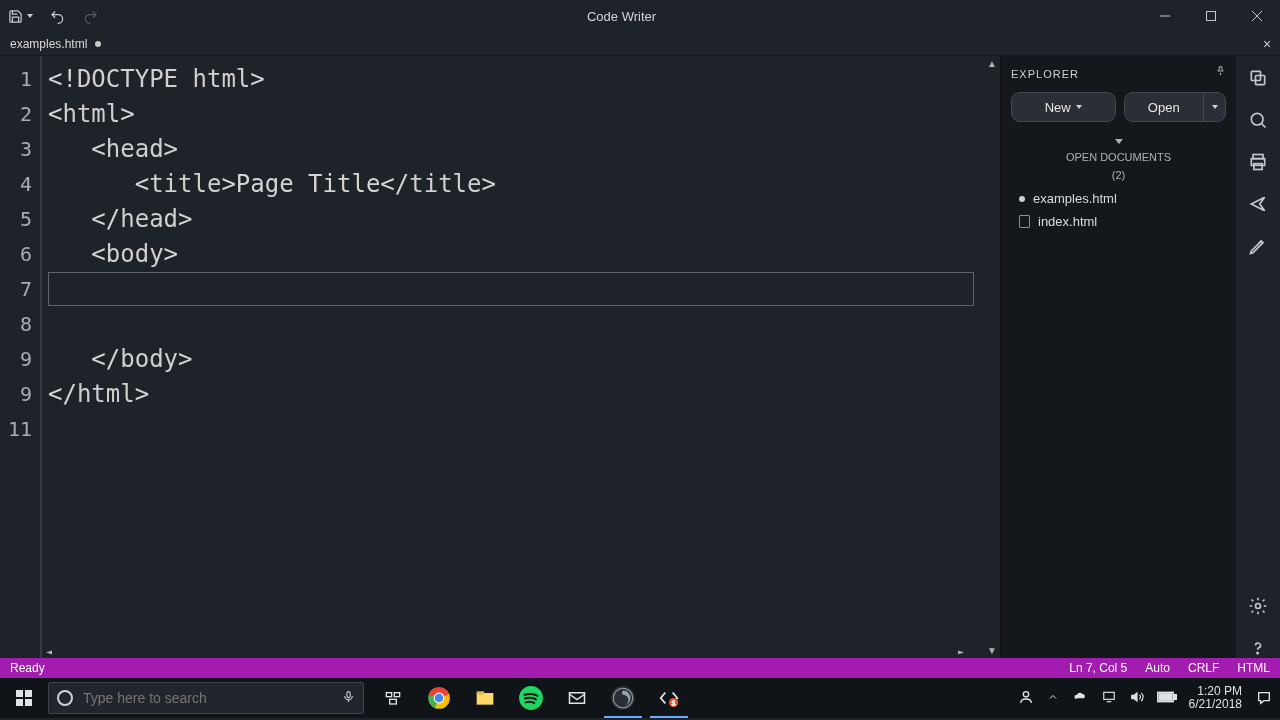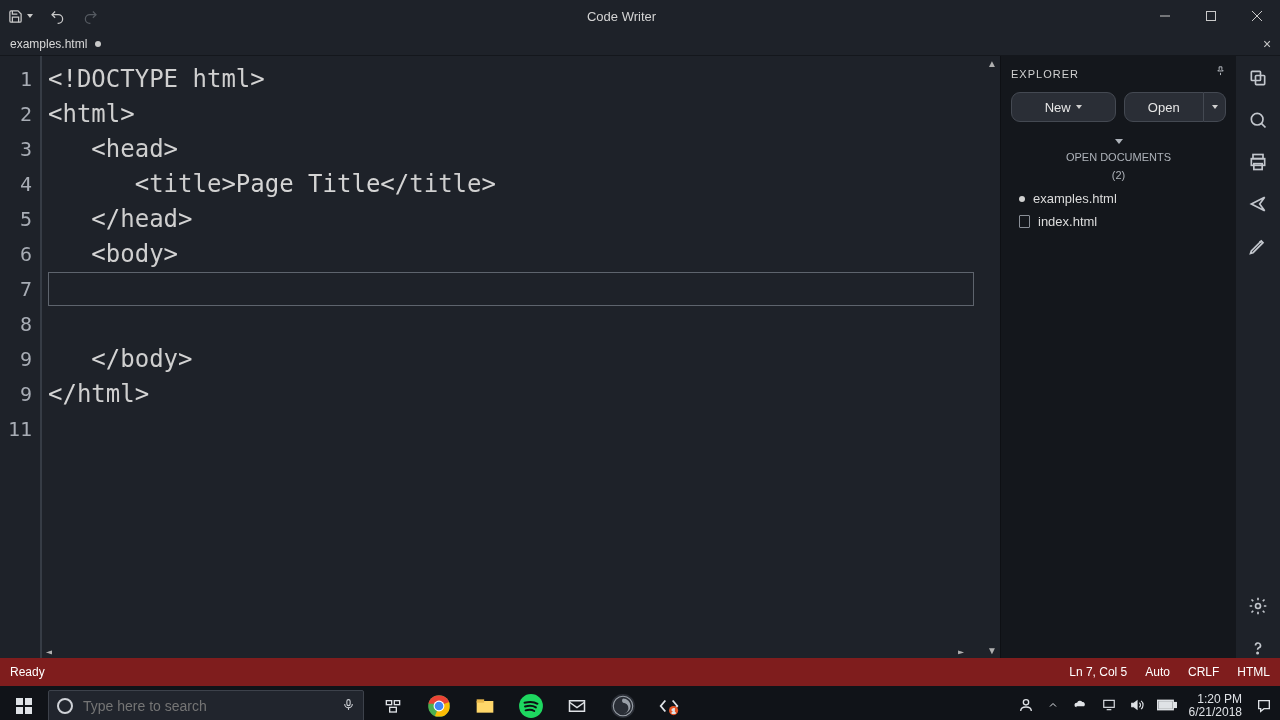--- a/index.html
+++ b/index.html
@@ -59,21 +59,21 @@
   .doc .dot { width:6px; height:6px; border-radius:50%; background:#d0d0d0; }
   .doc .file-ico { width:11px; height:13px; border:1px solid #8a8f97; border-radius:1px; position:relative; }
 
   
   .icon-rail { width: 44px; background: #1e2229; display:flex; flex-direction:column; align-items:center; padding-top:12px; gap:22px; }
   .icon-rail .ricon { color:#c3c7cd; cursor:pointer; }
   .icon-rail .spacer { flex:1; }
   .icon-rail svg { display:block; }
 
   
-  .status-bar { height: 28px; background: #7f1d1d; color: #fff; display: flex; align-items: center; font-size: 12px; padding: 0 10px; }
+  .status-bar { height: 20px; background: #a21caf; color: #fff; display: flex; align-items: center; font-size: 12px; padding: 0 10px; }
   .status-bar .left { }
   .status-bar .right { margin-left:auto; display:flex; gap:18px; }
 
   
   .taskbar { height: 40px; background: #101318; display: flex; align-items: center; }
   .tb-start { width: 48px; height:100%; display:flex; align-items:center; justify-content:center; cursor:pointer; }
   .tb-start svg { display:block; }
   .tb-search { flex: 0 0 316px; height: 32px; background: #21252d; border:1px solid #3d424b; border-radius:2px; display:flex; align-items:center; padding:0 8px; gap:10px; margin-right:6px; }
   .tb-search .circ { width:16px; height:16px; border:2px solid #cfd2d7; border-radius:50%; }
   .tb-search input { flex:1; background:transparent; border:none; outline:none; color:#cfd2d7; font-size:14px; }

